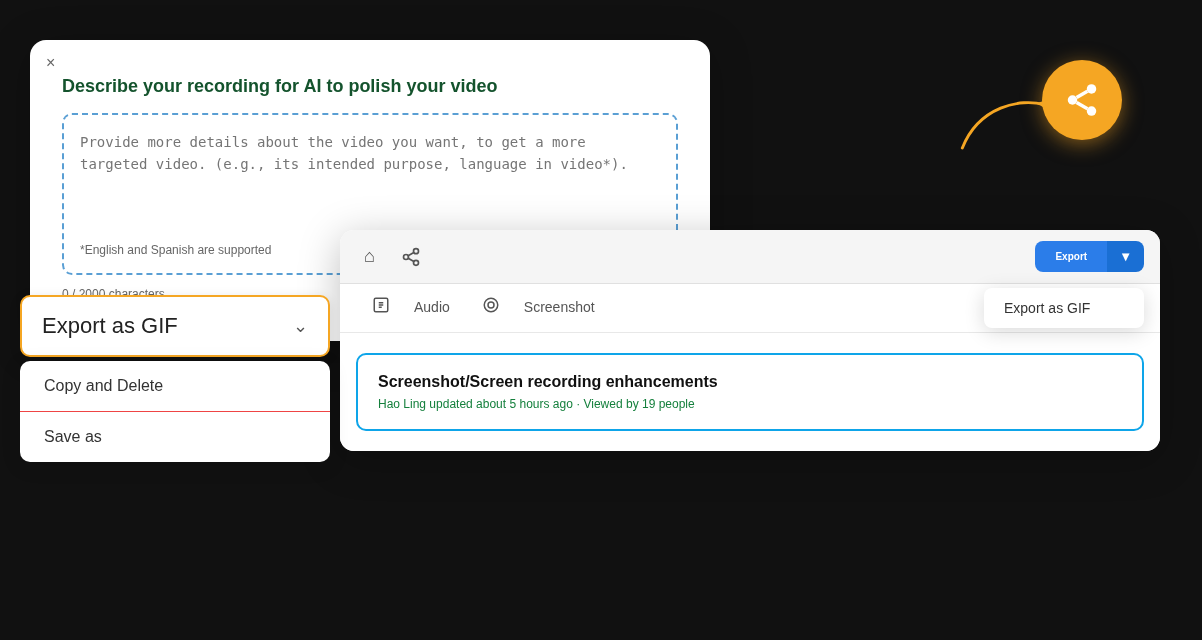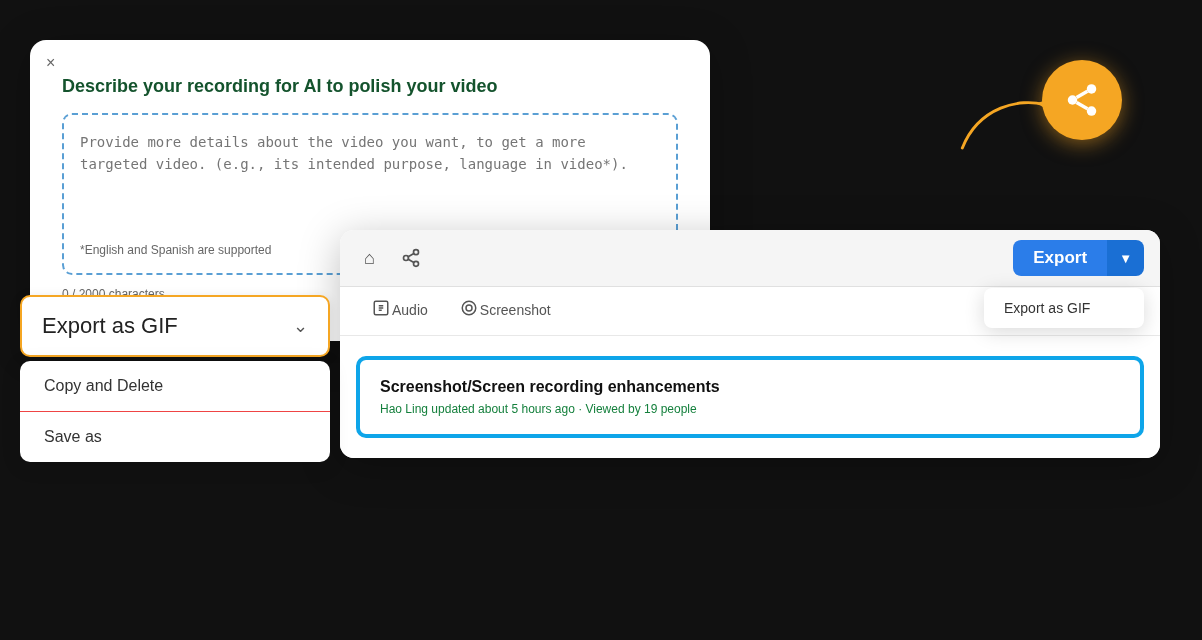--- a/index.html
+++ b/index.html
@@ -189,21 +189,21 @@
       align-items: stretch;
       border-radius: 8px;
       overflow: hidden;
     }
 
     .export-main-btn {
       background: #2b7de9;
       color: #fff;
       border: none;
       padding: 8px 20px;
-      font-size: 17px;
+      font-size: 10px;
       font-weight: 600;
       cursor: pointer;
     }
 
     .export-dropdown-btn {
       background: #1a6fd4;
       color: #fff;
       border: none;
       padding: 8px 12px;
       font-size: 13px;
@@ -236,39 +236,39 @@
       display: flex;
       align-items: center;
       border-bottom: 1px solid #e8e8e8;
       padding: 0 16px;
       background: #fff;
     }
 
     .tab-item {
       display: flex;
       align-items: center;
-      gap: 2px;
+      gap: 24px;
       padding: 12px 16px;
       font-size: 14px;
       color: #555;
       cursor: pointer;
       border-bottom: 2px solid transparent;
     }
 
     .tab-icon {
       font-size: 16px;
     }
 
     .content-area {
       padding: 20px 16px;
       background: #fff;
     }
 
     .content-card {
-      border: 4px solid #0ea5e9;
+      border: 2px solid #0ea5e9;
       border-radius: 10px;
       padding: 18px 20px;
       display: flex;
       flex-direction: column;
       gap: 6px;
     }
 
     .content-card-title {
       font-size: 16px;
       font-weight: 700;

